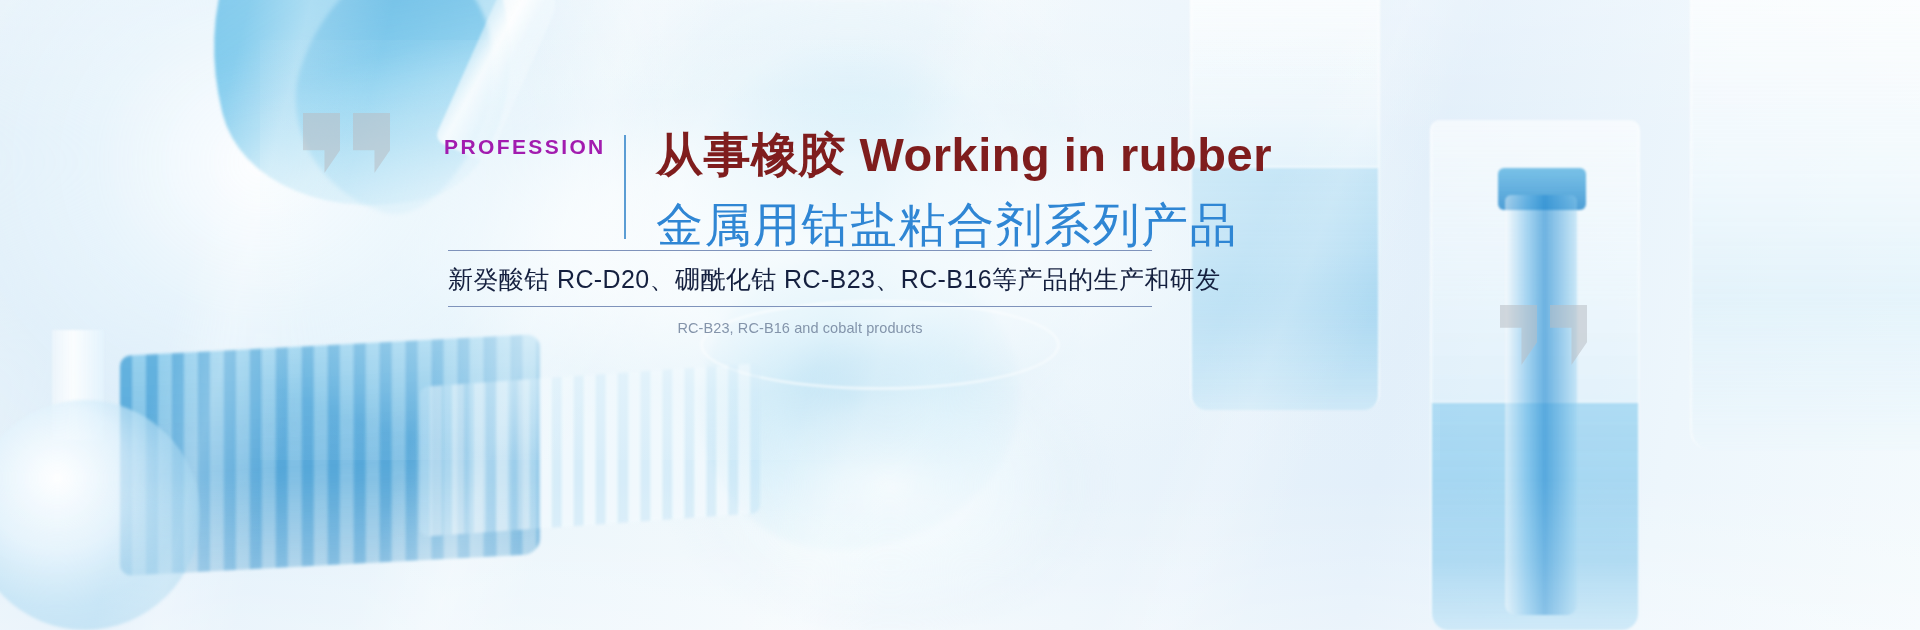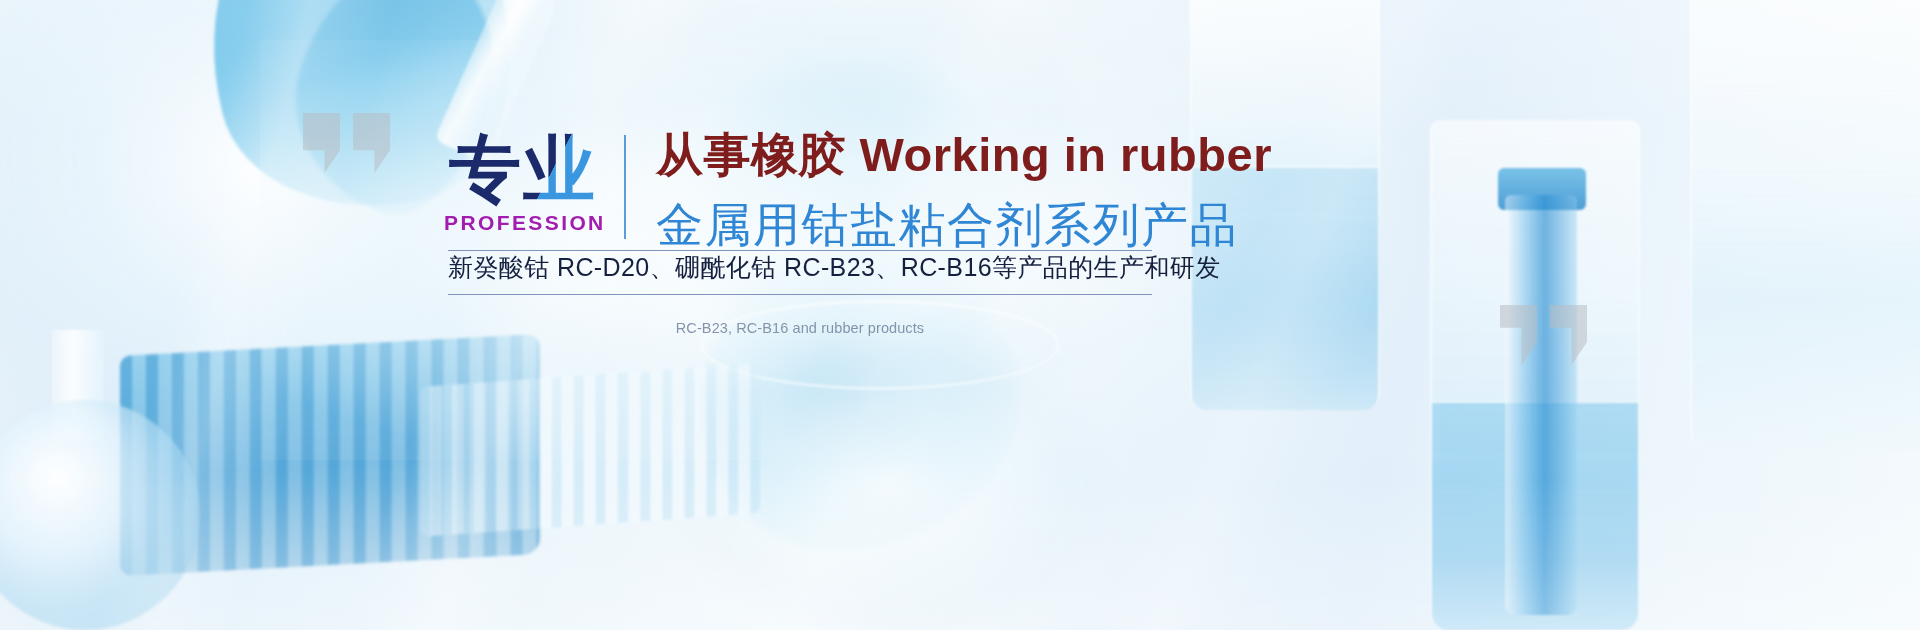--- a/index.html
+++ b/index.html
@@ -423,21 +423,21 @@
   }
 
   
   .subline {
     position: absolute;
     left: 448px;
     top: 250px;
     width: 704px;
     border-top: 1.5px solid #7f93bb;
     border-bottom: 1.5px solid #7f93bb;
-    padding: 1px 0 12px;
+    padding: 13px 0 12px;
     text-align: center;
   }
   .subline-text {
     font-size: 25px;
     line-height: 30px;
     color: #15203f;
     letter-spacing: 0.4px;
     white-space: nowrap;
   }
 
@@ -492,37 +492,34 @@
   <div class="quote quote-close">
     <span class="mark"></span>
     <span class="mark"></span>
   </div>
 
   <div class="content">
 
     <div class="headline-row">
 
       <div class="logo-block">
-        <div class="logo-cn">
-          <span class="c1">专</span><span class="c2">业</span>
-        </div>
         <div class="logo-en">PROFESSION</div>
       </div>
 
       <div class="divider-v"></div>
 
       <div class="titles">
         <div class="title-1">从事橡胶 Working in rubber</div>
         <div class="title-2">金属用钴盐粘合剂系列产品</div>
       </div>
 
     </div>
 
     <div class="subline">
       <div class="subline-text">新癸酸钴 RC-D20、硼酰化钴 RC-B23、RC-B16等产品的生产和研发</div>
     </div>
 
     <div class="english">
-      <div>RC-B23, RC-B16 and rubber products</div>
+      <div>RC-B23, RC-B16 and cobalt products</div>
     </div>
 
   </div>
 </div>
 
 </body></html>

